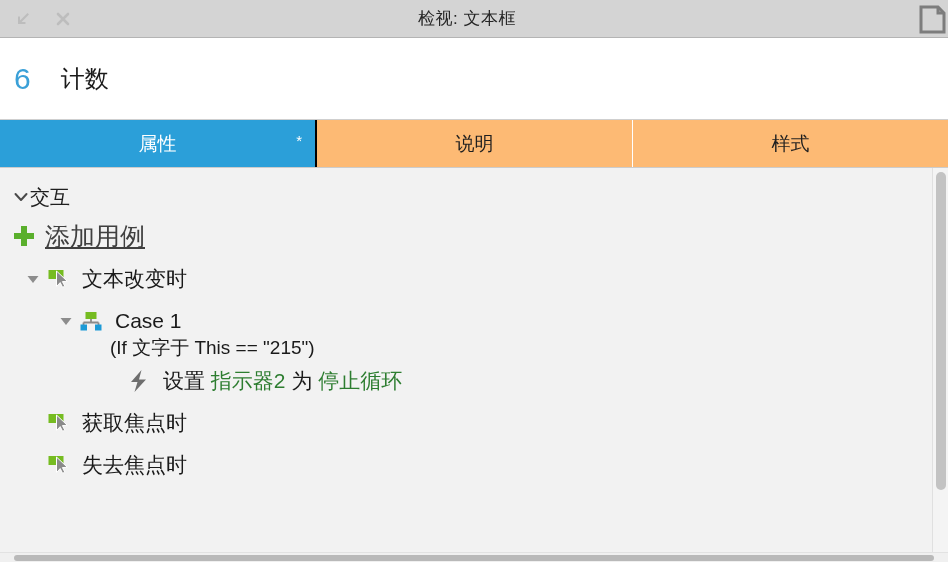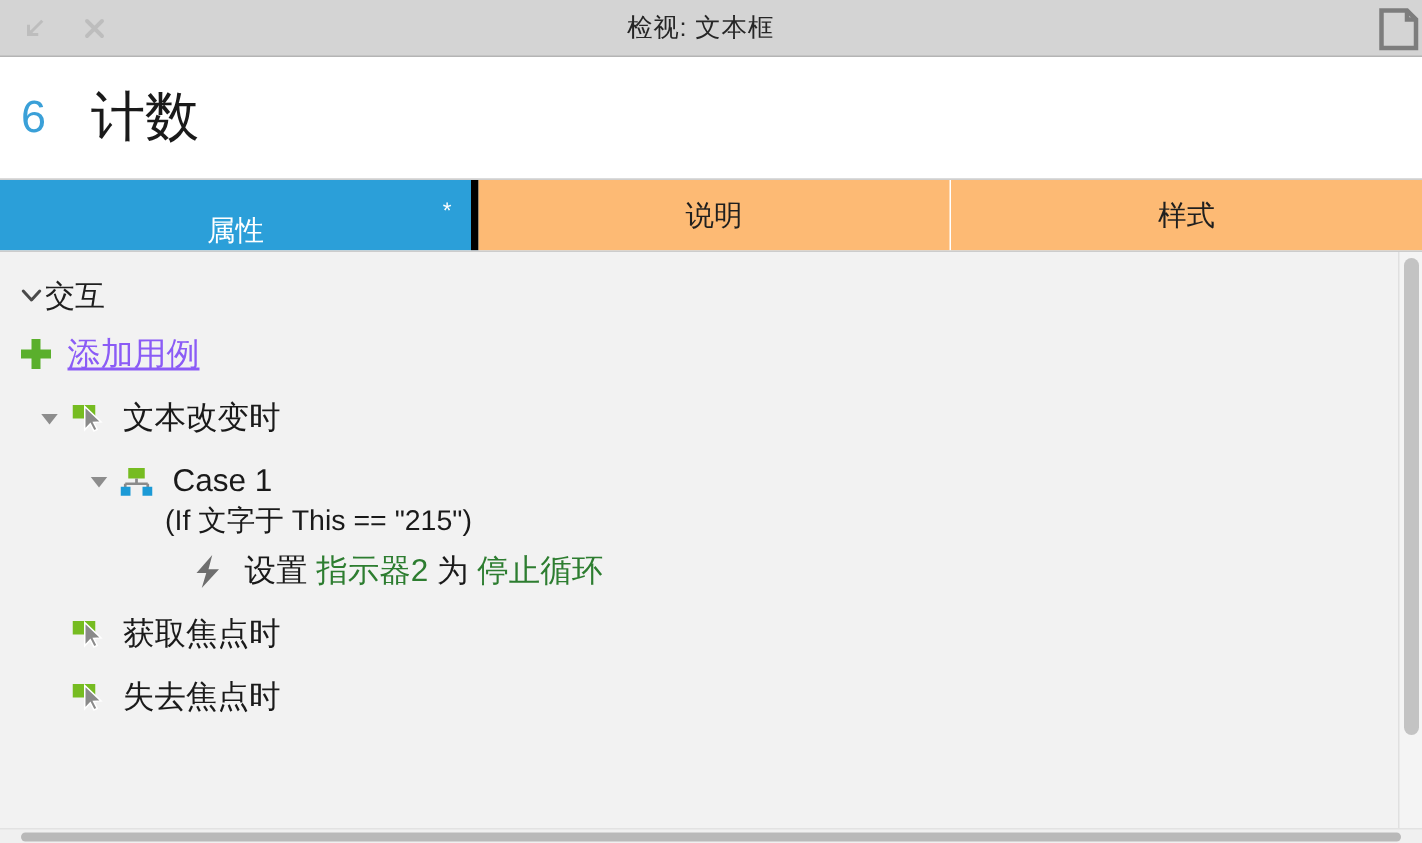--- a/index.html
+++ b/index.html
@@ -81,21 +81,21 @@
     padding-left: 14px;
     gap: 30px;
     flex: 0 0 81px;
   }
   .widget-num {
     font-size: 30px;
     color: #3aa0d8;
     font-weight: 400;
   }
   .widget-name {
-    font-size: 36px;
+    font-size: 24px;
     color: #1a1a1a;
     font-weight: 400;
   }
 
   
   .tabbar {
     height: 48px;
     display: flex;
     background: #d6d6d6;
     border-top: 1px solid #cfcfcf;
@@ -111,22 +111,21 @@
     color: #1f1f1f;
     background: #fdba74;
     border-right: 1px solid #ffffff;
     cursor: pointer;
     user-select: none;
   }
   .tab:last-child { border-right: none; }
   .tab.active {
     background: #2b9fd9;
     color: #ffffff;
-    border-right: 5px solid #000000;
-    align-items: flex-end;
+    border-right: 2px solid #000000;
   }
   .tab .tab-star {
     position: absolute;
     right: 13px;
     top: 13px;
     font-size: 15px;
     line-height: 1;
     color: #ffffff;
   }
 
@@ -179,22 +178,22 @@
     flex: 0 0 20px;
   }
   .plus-icon::before, .plus-icon::after {
     content: "";
     position: absolute;
     background: #5aaf2c;
   }
   .plus-icon::before { left: 7px; top: 0; width: 6px; height: 20px; }
   .plus-icon::after  { top: 7px; left: 0; height: 6px; width: 20px; }
   .add-link {
-    font-size: 22px;
-    color: #8b5cf6;
+    font-size: 25px;
+    color: #404040;
     text-decoration: underline;
     cursor: pointer;
   }
 
   
   .tree { padding-top: 14px; }
   .tree-row {
     display: flex;
     align-items: flex-start;
     min-height: 42px;

